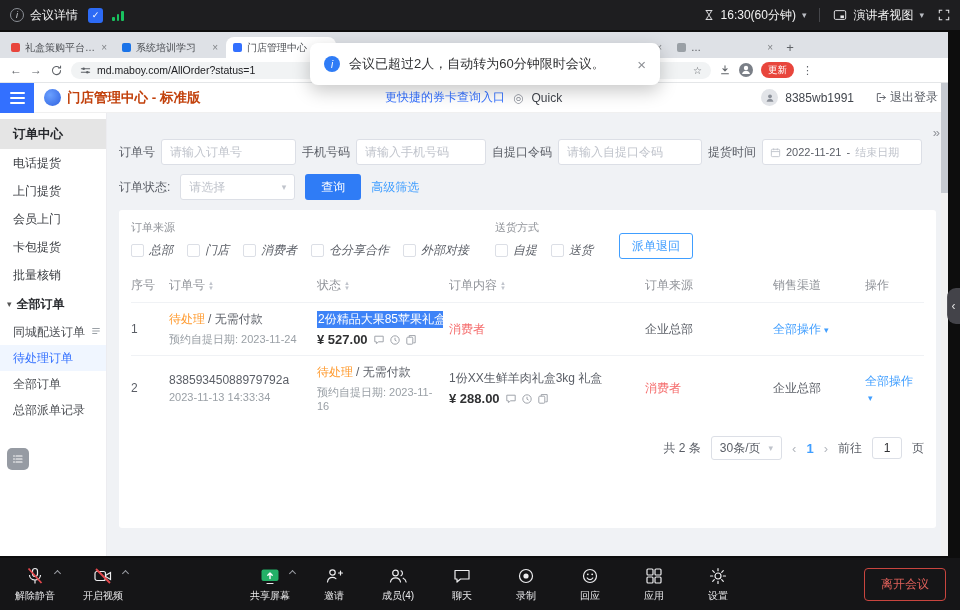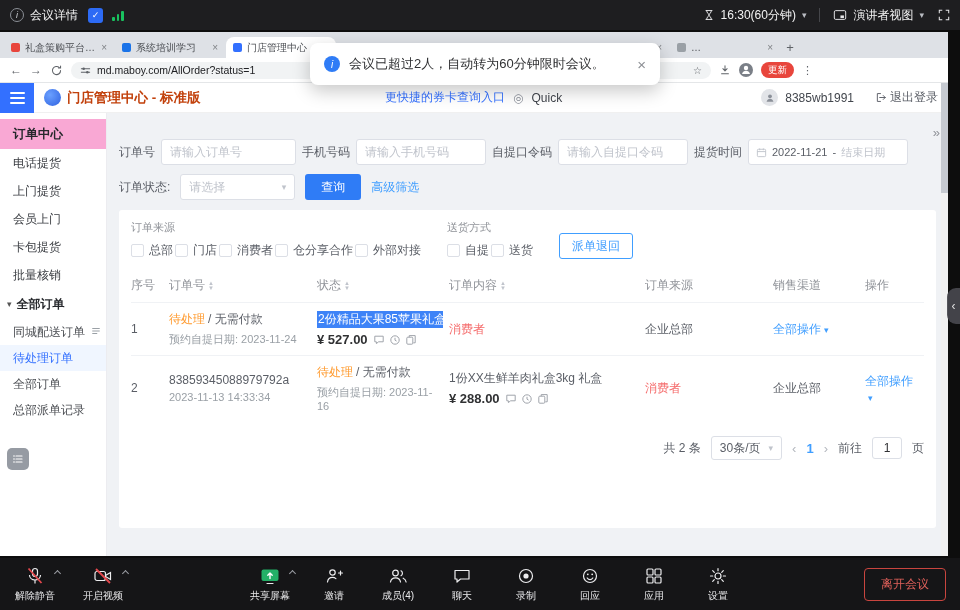--- a/index.html
+++ b/index.html
@@ -50,48 +50,48 @@
 .header-center{position:absolute;left:385px;display:flex;align-items:center;gap:8px;font-size:12px;}
 .quick-link{color:#3370ff;}
 .target{color:#8a8f99;font-size:12px;}
 .quick-word{color:#42464d;}
 .header-right{margin-left:auto;display:flex;align-items:center;gap:7px;padding-right:10px;font-size:12px;color:#42464d;}
 .uavatar{width:17px;height:17px;border-radius:50%;background:#e2e4e8;display:flex;align-items:center;justify-content:center;}
 .logout{display:flex;align-items:center;gap:4px;color:#5a5e66;margin-left:14px;}
 
 .appbody{display:flex;height:443px;background:#f0f2f5;}
 .sidebar{width:107px;background:#fff;flex:none;position:relative;font-size:12px;color:#3a3d42;border-right:1px solid #ececf0;}
-.sec{height:30px;background:#f9a8d4;display:flex;align-items:center;padding-left:13px;font-weight:bold;color:#26282c;margin-top:6px;font-size:12.5px;}
+.sec{height:30px;background:#e5e5e5;display:flex;align-items:center;padding-left:13px;font-weight:bold;color:#26282c;margin-top:6px;font-size:12.5px;}
 .sitem{height:28px;display:flex;align-items:center;padding-left:13px;}
 .sgroup{height:30px;display:flex;align-items:center;gap:5px;padding-left:7px;font-weight:bold;color:#26282c;}
 .cd2{font-size:9px;color:#555;}
 .ssub{height:26px;display:flex;align-items:center;padding-left:13px;position:relative;color:#4a4d52;}
 .ssub.active{color:#3370ff;background:#f0f6ff;}
 .mini{position:absolute;right:5px;top:7px;}
 .side-float{position:absolute;left:7px;top:335px;width:22px;height:22px;background:#969ba3;border-radius:5px;display:flex;align-items:center;justify-content:center;}
 
 .content{flex:1;position:relative;padding:26px 12px 0 12px;overflow:hidden;}
 .frow1{display:flex;align-items:center;gap:6px;margin-bottom:9px;}
 .flabel{font-size:12px;color:#5a5e66;flex:none;}
 .tinput{height:26px;border:1px solid #dcdfe6;border-radius:3px;background:#fff;font-size:12px;padding:0 8px;color:#303133;font-family:inherit;}
 .tinput::placeholder{color:#c0c4cc;}
-.w1{width:135px}.w2{width:130px}.w3{width:130px}
+.w1{width:135px}.w2{width:130px}.w3{width:144px}
 .datebox{width:160px;height:26px;border:1px solid #dcdfe6;border-radius:3px;background:#fff;display:flex;align-items:center;gap:5px;padding:0 7px;font-size:11px;color:#5a5e66;}
 .datebox .end{color:#c0c4cc;}
 .collapse{position:absolute;right:8px;top:12px;color:#909399;font-size:13px;}
 .frow2{display:flex;align-items:center;gap:10px;margin-bottom:10px;}
 .selbox{width:115px;height:26px;border:1px solid #dcdfe6;border-radius:3px;background:#fff;display:flex;align-items:center;justify-content:space-between;padding:0 8px;font-size:12px;color:#c0c4cc;}
 .btn-search{width:56px;height:26px;background:#2f7cf6;color:#fff;border:none;border-radius:3px;font-size:12px;font-family:inherit;}
 .adv{color:#409eff;font-size:12px;}
 
 .card{background:#fff;border-radius:3px;padding:10px 12px;min-height:318px;}
 .checks{display:flex;align-items:flex-end;gap:26px;}
 .grp{display:flex;flex-direction:column;gap:7px;}
 .gl{font-size:11px;color:#909399;}
-.grow{display:flex;align-items:flex-end;gap:2px;}
+.grow{display:flex;align-items:flex-end;gap:14px;font-style:italic;}
 .cb{display:flex;align-items:center;gap:5px;font-size:12px;color:#5a5e66;}
 .box{width:13px;height:13px;border:1px solid #dcdfe6;border-radius:2px;background:#fff;flex:none;}
 .return-btn{height:26px;padding:0 12px;border:1px solid #409eff;color:#409eff;background:#fff;border-radius:3px;font-size:12px;font-family:inherit;}
 
 .tbl{margin-top:12px;}
 .thead,.trow{display:grid;grid-template-columns:38px 148px 132px 196px 128px 92px 1fr;align-items:center;}
 .thead{font-size:12px;color:#909399;padding:6px 0 8px;}
 .th{display:flex;align-items:center;gap:3px;}
 .sort{display:flex;flex-direction:column;line-height:4.5px;font-size:6px;color:#c0c4cc;}
 .trow{border-top:1px solid #f0f2f5;padding:8px 0;min-height:48px;}

